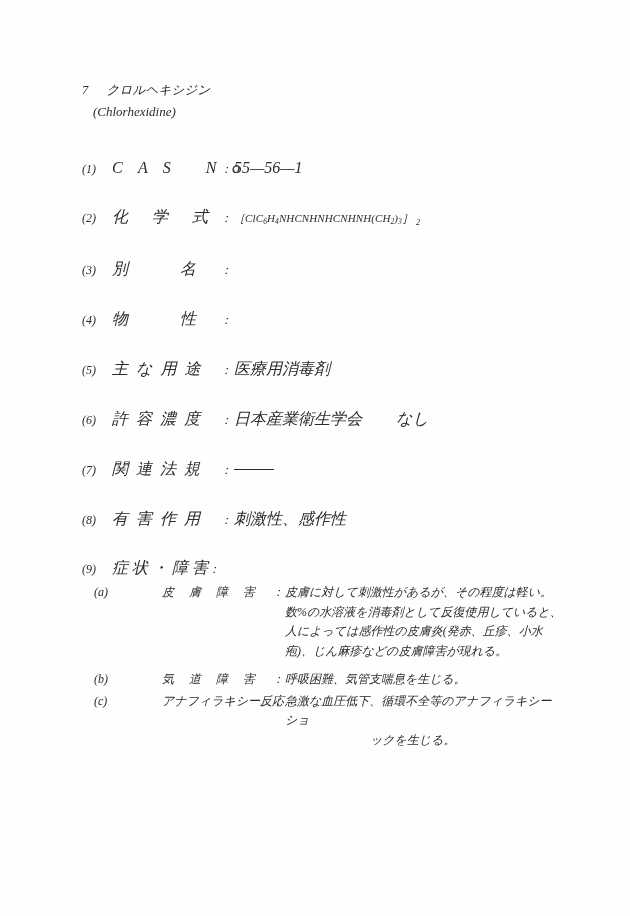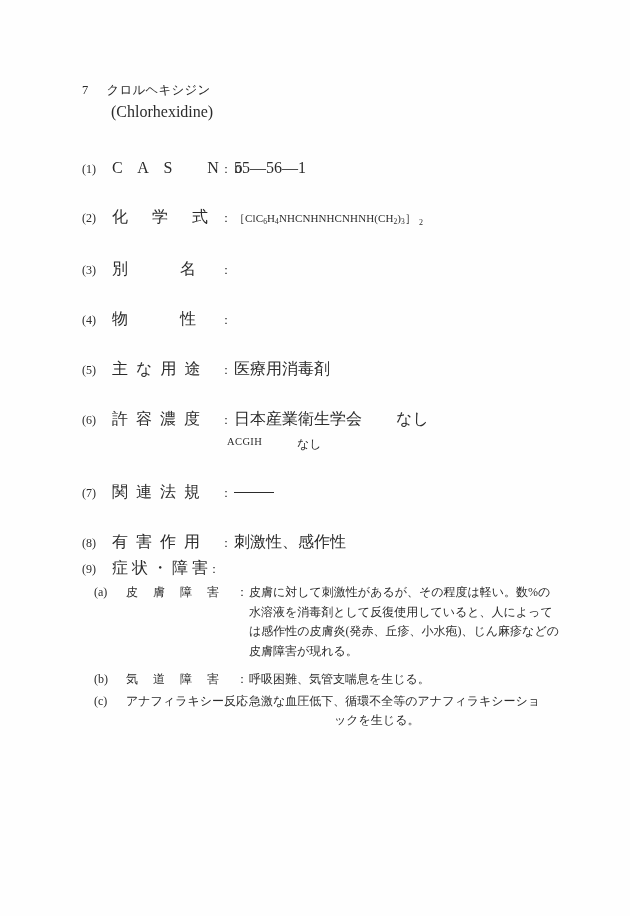--- a/index.html
+++ b/index.html
@@ -12,37 +12,38 @@
     height: 916px;
     position: relative;
     font-family: "Liberation Serif", "DejaVu Serif", serif;
     color: #2b2b2b;
     overflow: hidden;
   }
   .page {
     position: absolute;
     inset: 0;
     background: #fefefe;
+    font-style: italic;
   }
 
   
   .title-block {
     position: absolute;
     left: 82px;
     top: 80px;
     line-height: 21px;
   }
   .title-line-1 {
     font-size: 12.5px;
     white-space: pre;
     letter-spacing: 0.2px;
   }
   .title-line-2 {
-    font-size: 16px;
-    margin-left: 29px;
+    font-size: 13px;
+    margin-left: 11px;
     white-space: pre;
   }
 
   
   .entries {
     position: absolute;
     left: 82px;
     top: 158px;
     width: 480px;
     font-size: 12px;
@@ -142,20 +143,21 @@
     flex: 0 0 32px;
     margin-left: 12px;
     white-space: pre;
   }
   .s9-label {
     width: 110px;
     flex: 0 0 110px;
     display: flex;
     justify-content: space-between;
     white-space: pre;
+    margin-left: 36px;
   }
   .s9-label.wide {
     width: 110px;
     flex: 0 0 110px;
     justify-content: flex-start;
   }
   .s9-colon { flex: 0 0 auto; padding-right: 1px; }
   .s9-value {
     flex: 1 1 auto;
     line-height: 19.5px;
@@ -218,25 +220,20 @@
       <span class="entry-colon">：</span>
       <span class="entry-value">医療用消毒剤</span>
     </div>
 
     <div class="entry tight">
       <span class="entry-num">(6)</span>
       <span class="entry-label">許  容  濃  度</span>
       <span class="entry-colon">：</span>
       <span class="entry-value"><span>日本産業衛生学会</span><span style="display:inline-block;width:34px"></span><span>なし</span></span>
     </div>
-    <div class="sub-row">
-      <span class="sub-row-pad"></span>
-      <span class="acgih-name">ACGIH</span>
-      <span class="acgih-val">なし</span>
-    </div>
 
     <div class="entry" style="margin-top:29px">
       <span class="entry-num">(7)</span>
       <span class="entry-label">関  連  法  規</span>
       <span class="entry-colon">：</span>
       <span class="entry-value"><span class="dash-rule"></span></span>
     </div>
 
     <div class="entry">
       <span class="entry-num">(8)</span>

